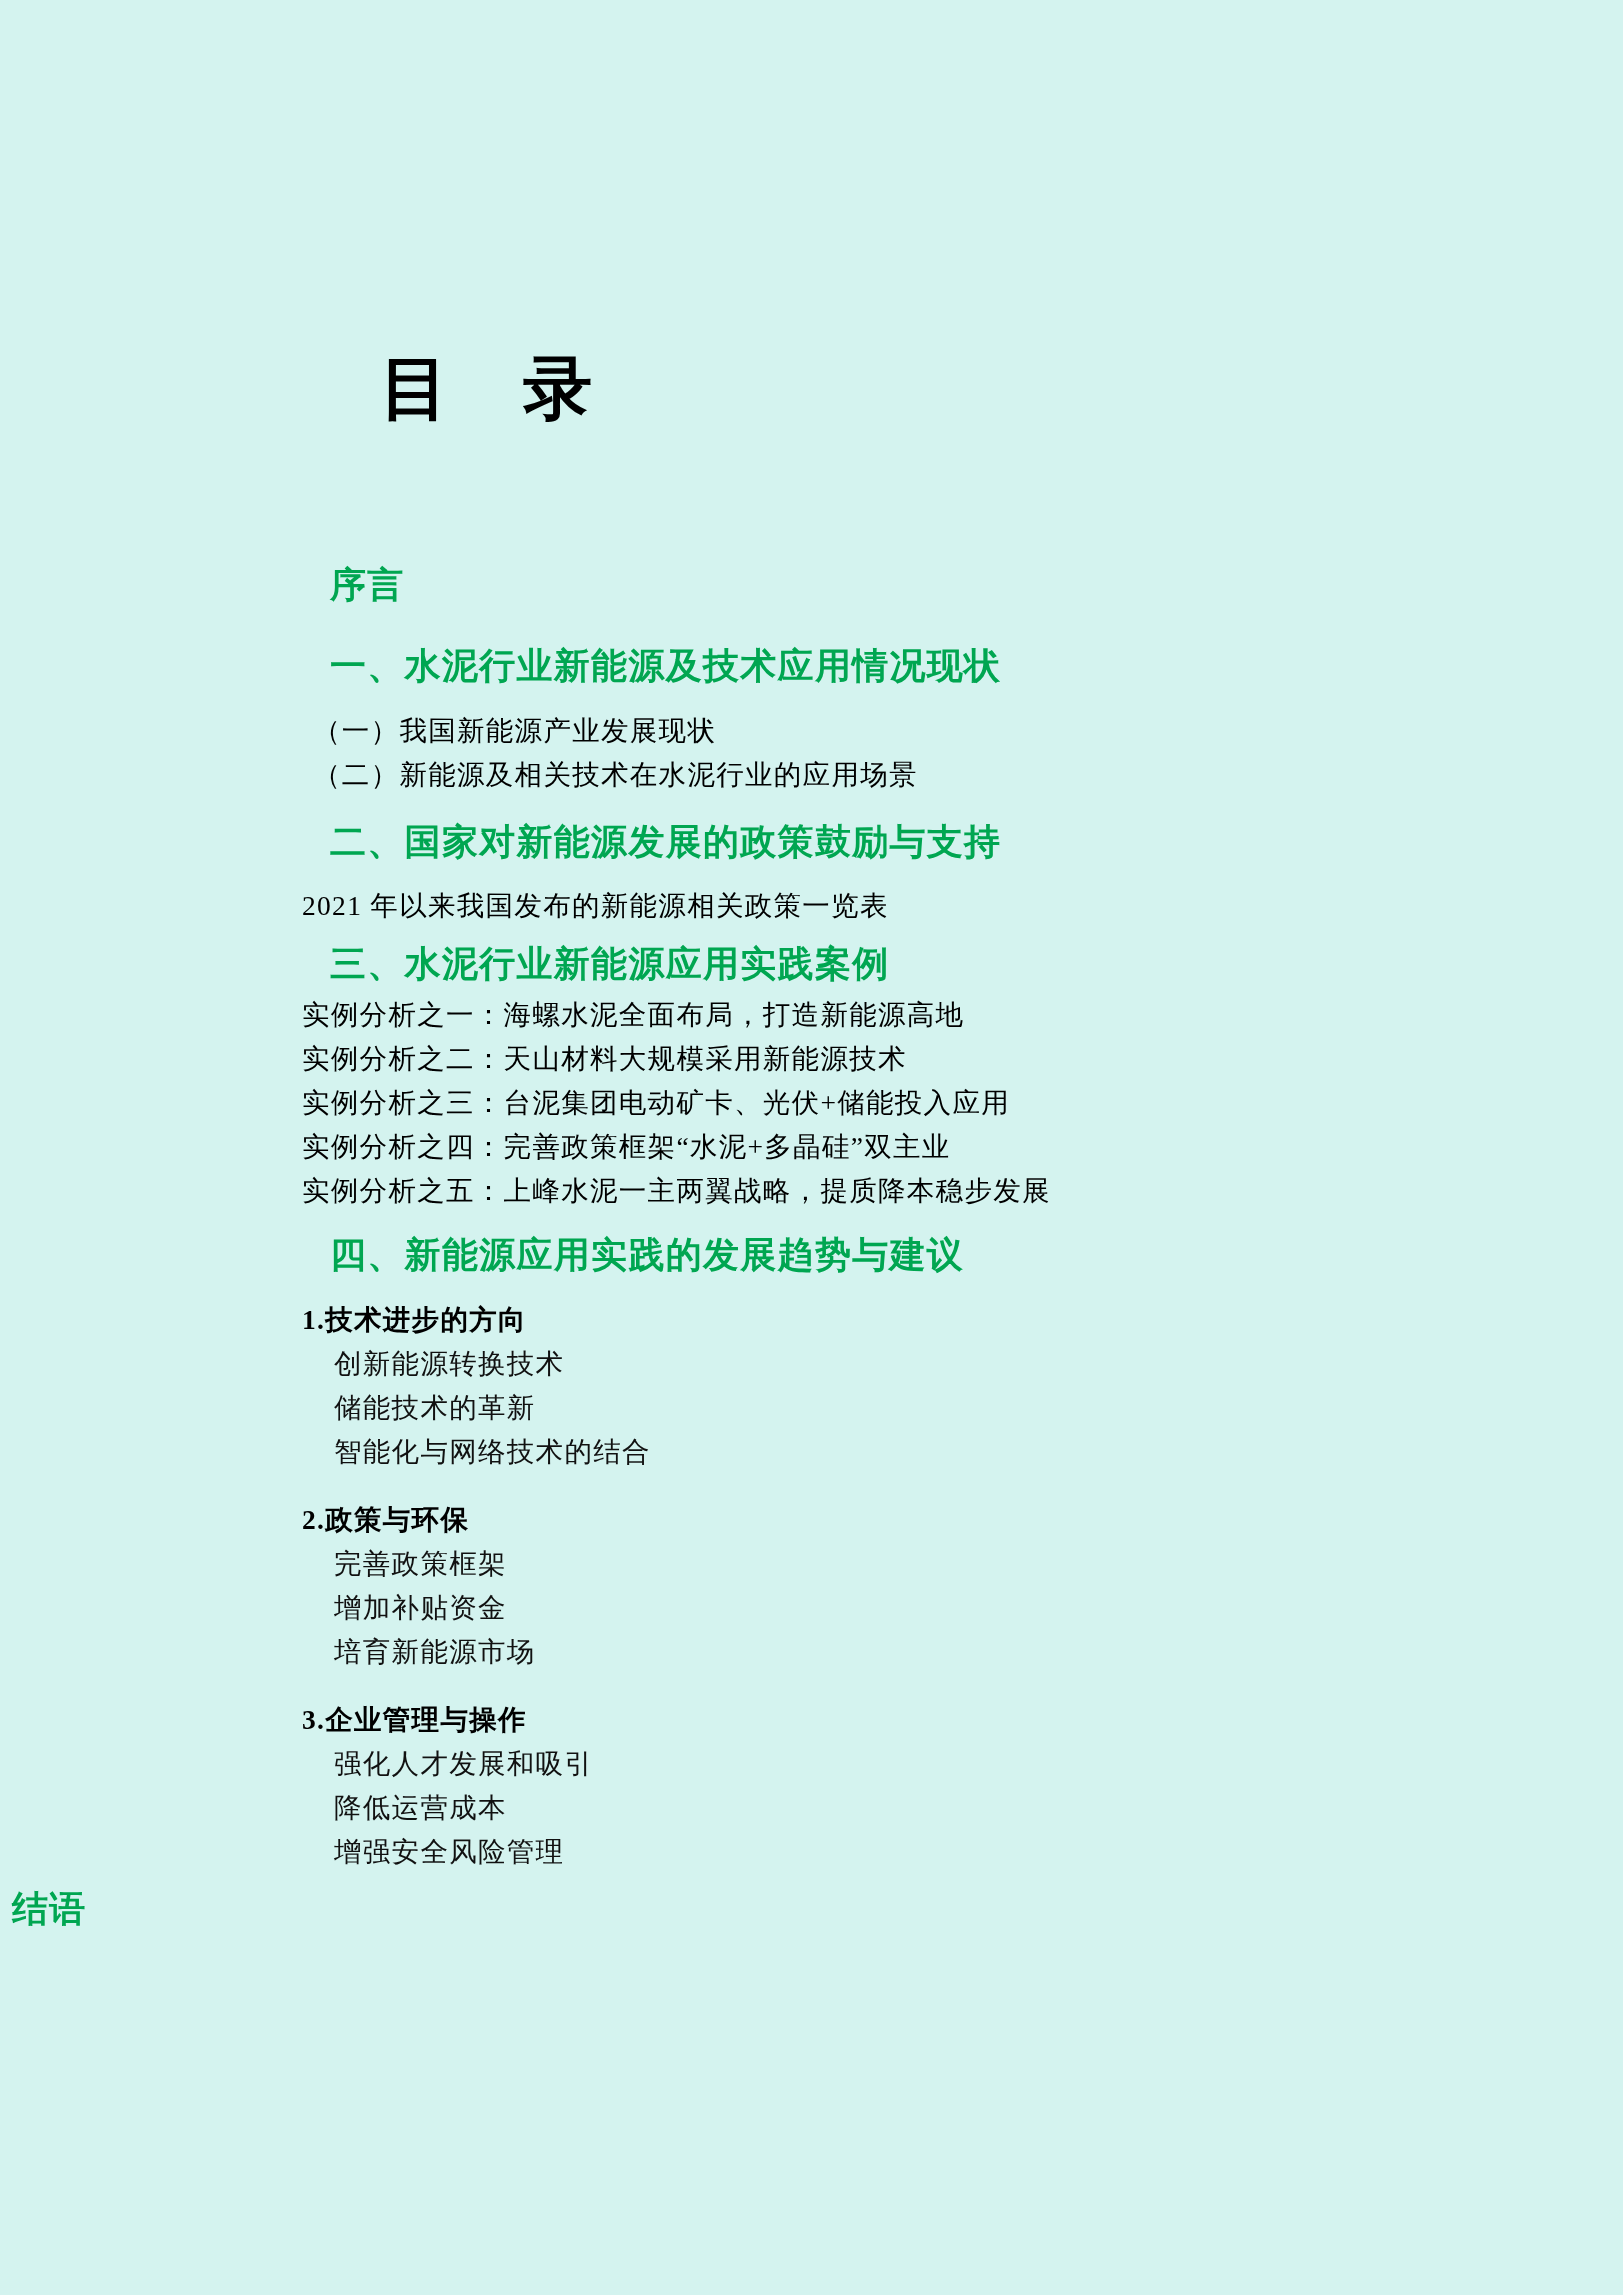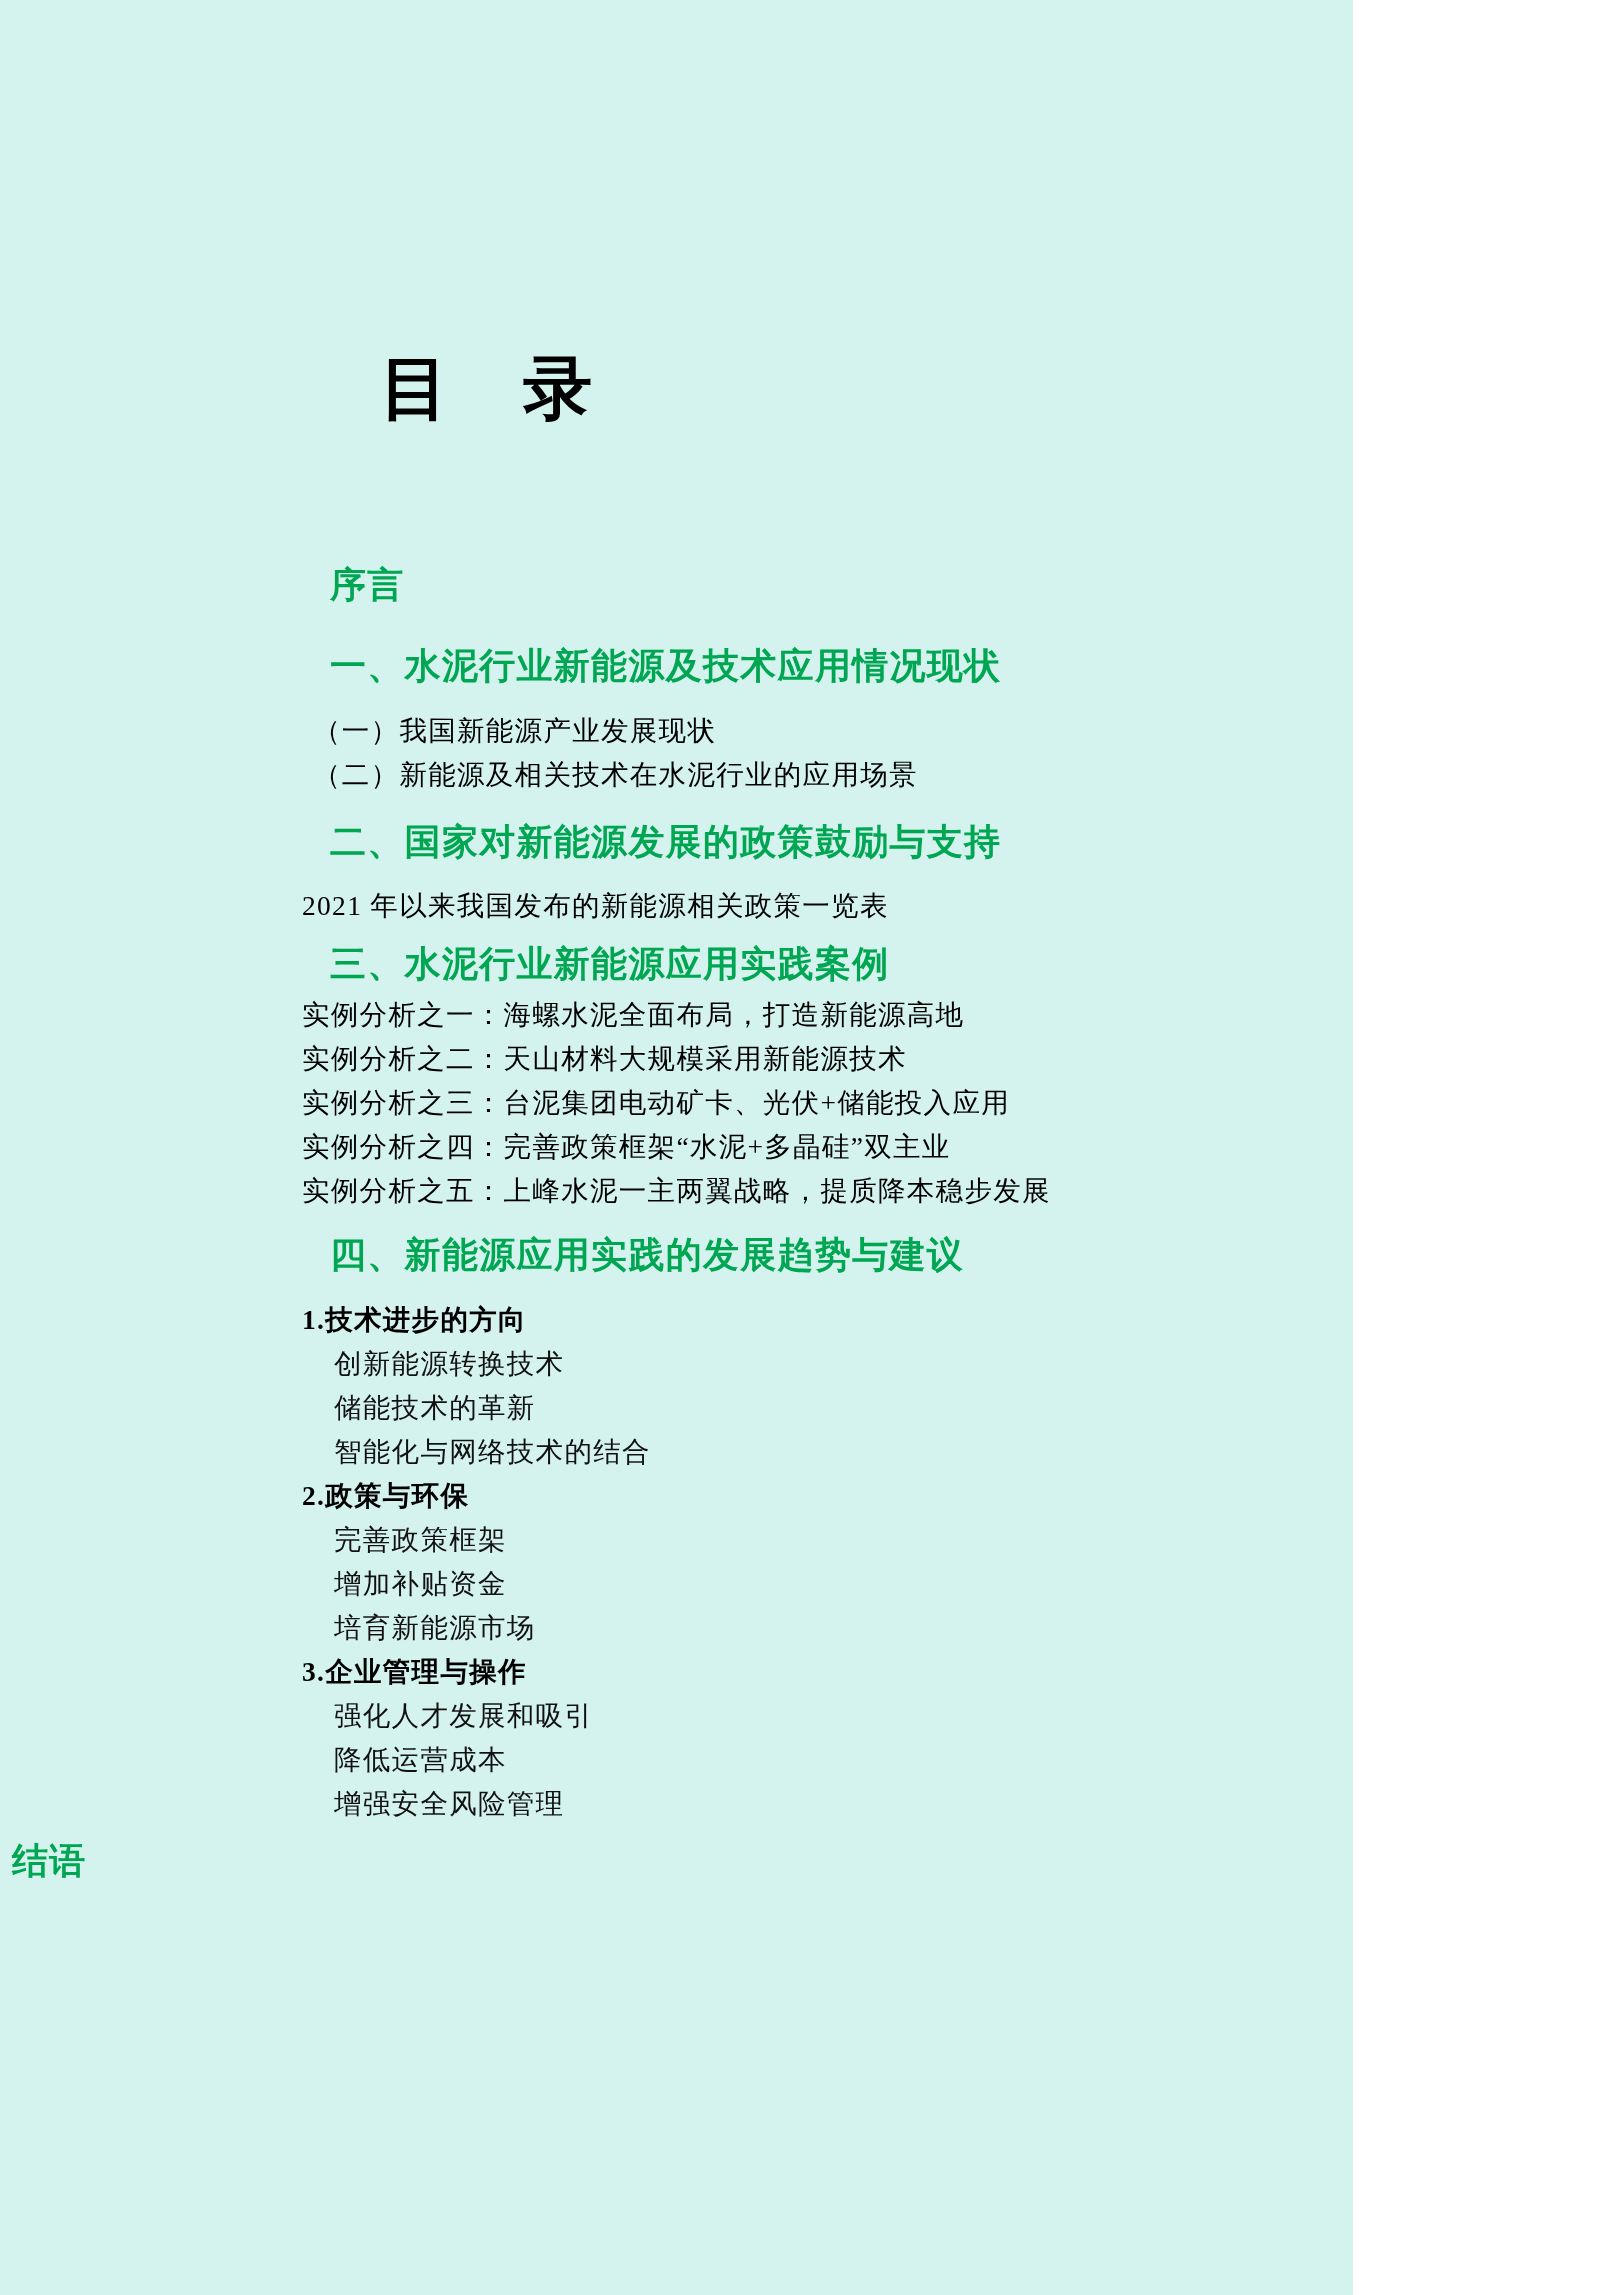--- a/index.html
+++ b/index.html
@@ -1,21 +1,21 @@
 <!DOCTYPE html>
 <html style="font-size:10.5px"><head>
 <meta charset="utf-8">
 <style>
   html, body {
     margin: 0;
     padding: 0;
   }
   .page {
     position: relative;
-    width: 1353px;
+    width: 1623px;
     height: 2295px;
     background: #D4F3EF;
     overflow: hidden;
     font-family: "Liberation Serif", "DejaVu Serif", serif;
     color: #000000;
   }
   .content {
     padding-top: 352px;
   }
   .title {
@@ -41,20 +41,21 @@
     font-size: 27.5px;
     line-height: 44px;
     letter-spacing: 1.3px;
     font-weight: normal;
   }
   .body-paren {
     margin-left: 313px;
   }
   .body-bold {
     font-weight: bold;
+    margin-top: 24px;
   }
   .sub-line {
     margin-left: 334px;
     font-size: 27.5px;
     line-height: 44px;
     letter-spacing: 1.3px;
     font-weight: normal;
     color: #111111;
   }
   .mt-preface   { margin-top: 134px; }

